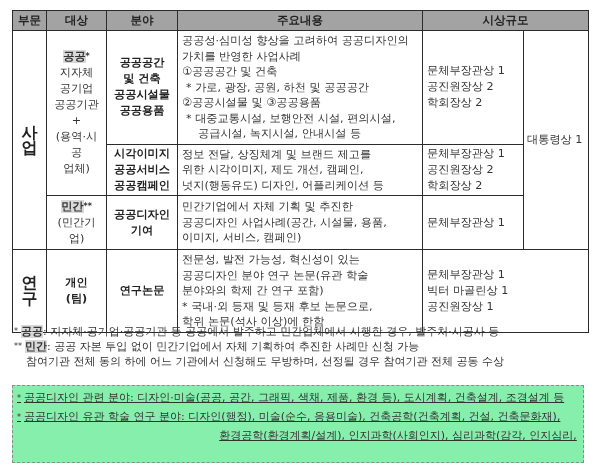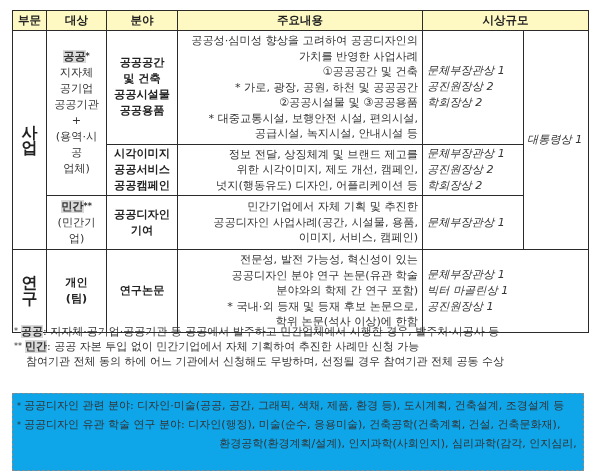--- a/index.html
+++ b/index.html
@@ -9,45 +9,45 @@
     }
     table.main {
       position: absolute; left: 12px; top: 10px; width: 576px;
       border-collapse: collapse; table-layout: fixed;
       font-size: 11.2px; line-height: 15.5px;
     }
     table.main td, table.main th {
       border: 1px solid #2b2b2b; padding: 0 4px; vertical-align: middle;
     }
     table.main th {
-      background: #fef9c3; height: 19px; font-weight: bold; font-size: 11.5px;
+      background: #a3a3a3; height: 19px; font-weight: bold; font-size: 11.5px;
       text-align: center; padding: 0;
     }
     .center { text-align: center; }
     .bold { font-weight: bold; }
     .target { font-size: 11.2px; line-height: 16px; color: #333; }
     .field { font-weight: bold; line-height: 16px; color: #222; margin-left: 12px; }
     .content { text-align: left; padding: 2px 4px !important; color: #333; }
-    .content .line { display: block; white-space: nowrap; text-align: right; }
+    .content .line { display: block; white-space: nowrap; }
     .content .indent { padding-left: 4px; }
     .content .indent2 { padding-left: 16px; }
-    .award { color: #333; line-height: 16px; padding-left: 4px !important; font-style: italic; }
+    .award { color: #333; line-height: 16px; padding-left: 4px !important; }
     .award .line { display: block; white-space: nowrap; }
     .hl { background: #d9d9d9; font-weight: bold; margin-top: 15px; }
     .sup { font-size: 8px; vertical-align: top; font-weight: bold; }
     .notes {
       position: absolute; left: 14px; top: 325px; width: 580px;
       font-size: 11px; line-height: 14.5px; color: #333;
     }
     .notes .line { display: block; white-space: nowrap; }
     .notes .cont { padding-left: 12px; }
     .box {
-      position: absolute; left: 12px; top: 393px; width: 572px; height: 78px;
-      border: 1px dashed #8c8c8c; background: #0ea5e9;
-      font-size: 11px; color: #333; box-sizing: border-box; padding: 2px 4px;
+      position: absolute; left: 12px; top: 385px; width: 572px; height: 78px;
+      border: 1px dashed #8c8c8c; background: #86efac;
+      font-size: 11px; color: #333; box-sizing: border-box; padding: 2px 4px; text-decoration: underline;
     }
     .box .line { display: block; white-space: nowrap; height: 19px; line-height: 19px; }
     .box .cont { padding-left: 200px; text-align: center; }
     .mark { font-size: 8px; vertical-align: middle; margin-right: 3px; }
   </style>
 </head>
 <body>
 
 <table class="main">
   <colgroup>

